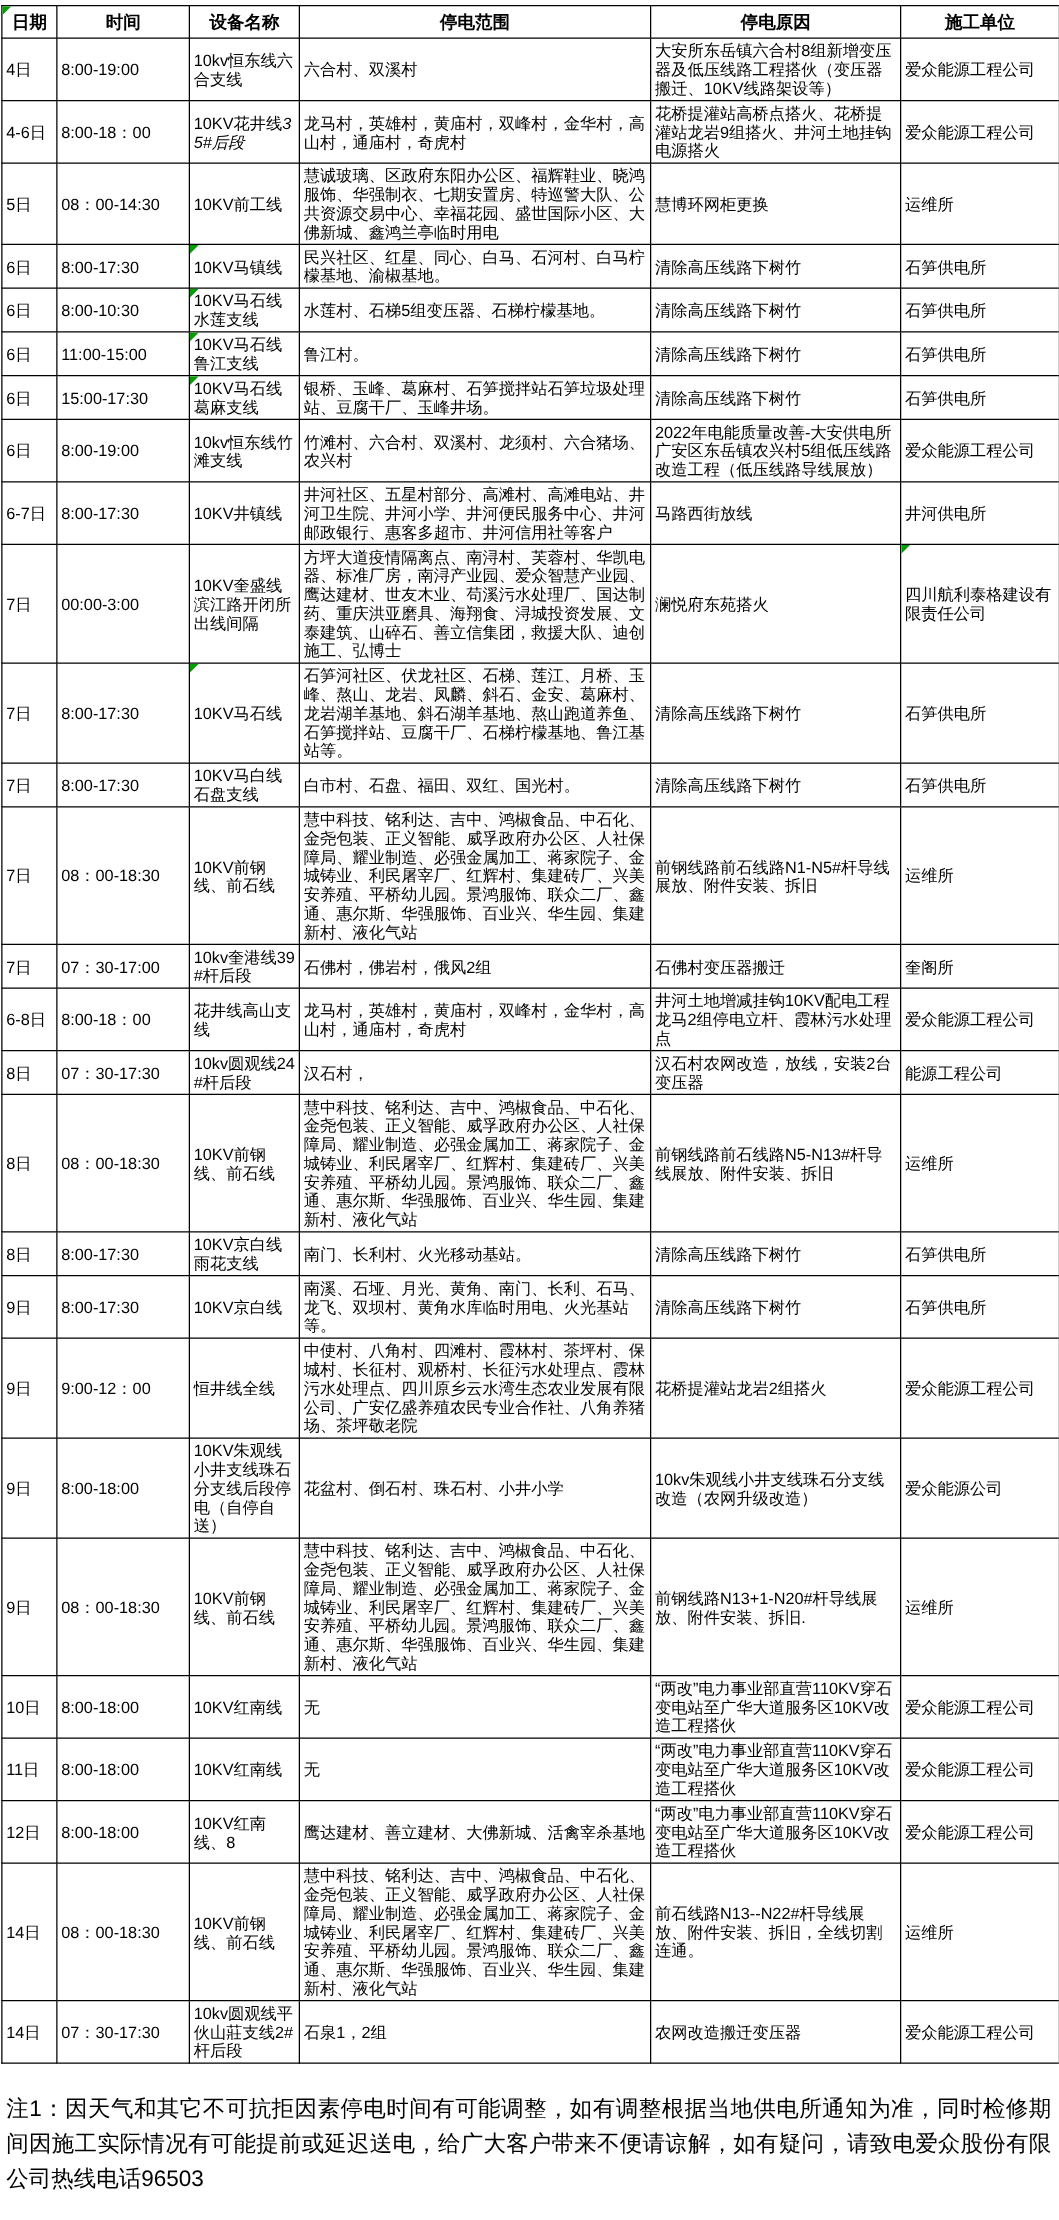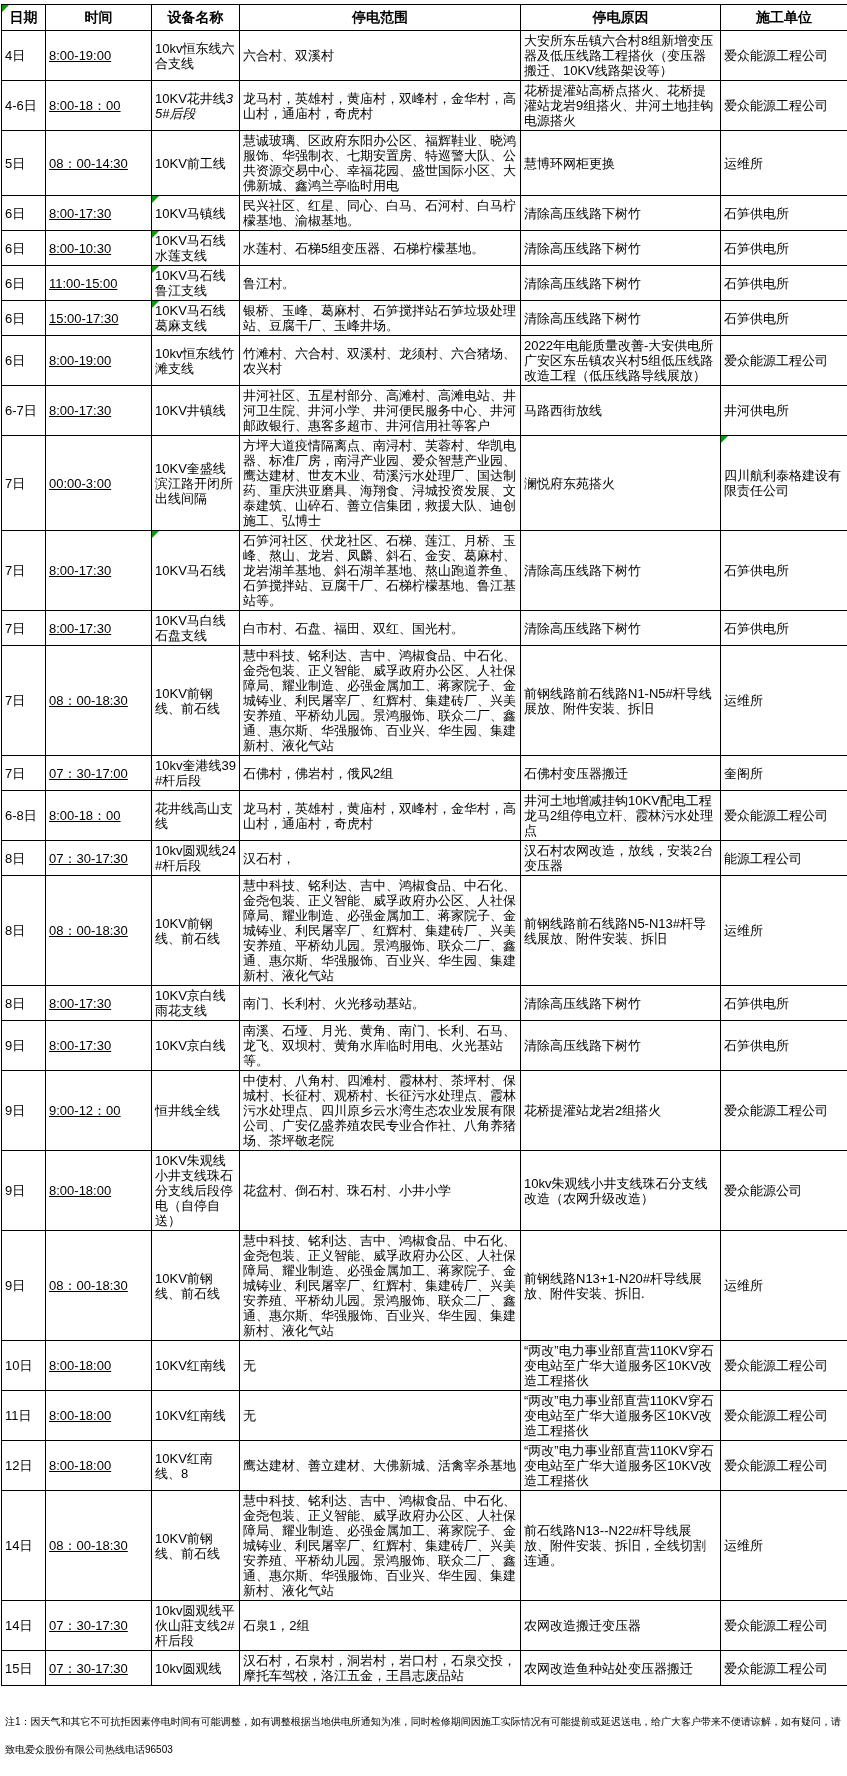--- a/index.html
+++ b/index.html
@@ -34,32 +34,32 @@
     padding: 5px 2px;
     white-space: nowrap;
     margin-top: 16px;
   }
   col.c-date  { width: 44px; }
   col.c-time  { width: 106px; }
   col.c-equip { width: 88px; }
   col.c-range { width: 281px; }
   col.c-reason{ width: 200px; }
   col.c-unit  { width: 127px; }
-  td.t-time { white-space: nowrap; font-size: 12.5px; text-decoration: underline; }
+  td.t-time { white-space: nowrap; font-size: 12.5px; }
   .em { font-style: italic; }
   .marker {
     position: absolute;
     top: 0; left: 0;
     width: 0; height: 0;
     border-top: 7px solid #00a000;
     border-right: 7px solid transparent;
   }
   .notes { padding: 22px 6px 0 4px; }
   .note {
-    font-size: 10px;
+    font-size: 18px;
     line-height: 28px;
     word-break: break-all;
     text-align: justify;
   }
 </style>
 </head>
 <body>
 
 <div class="sheet">
   <table class="outage">
@@ -291,28 +291,20 @@
           <td>运维所</td>
         </tr>
         <tr>
           <td>14日</td>
           <td class="t-time">07：30-17:30</td>
           <td>10kv圆观线平伙山莊支线2#杆后段</td>
           <td>石泉1，2组</td>
           <td>农网改造搬迁变压器</td>
           <td>爱众能源工程公司</td>
         </tr>
-        <tr>
-          <td>15日</td>
-          <td class="t-time">07：30-17:30</td>
-          <td>10kv圆观线</td>
-          <td>汉石村，石泉村，洞岩村，岩口村，石泉交投，摩托车驾校，洛江五金，王昌志废品站</td>
-          <td>农网改造鱼种站处变压器搬迁</td>
-          <td>爱众能源工程公司</td>
-        </tr>
       </tbody>
   </table>
 
   <div class="notes">
     <div class="note">注1：因天气和其它不可抗拒因素停电时间有可能调整，如有调整根据当地供电所通知为准，同时检修期间因施工实际情况有可能提前或延迟送电，给广大客户带来不便请谅解，如有疑问，请致电爱众股份有限公司热线电话96503</div>
 
   </div>
 
 </div>
 

